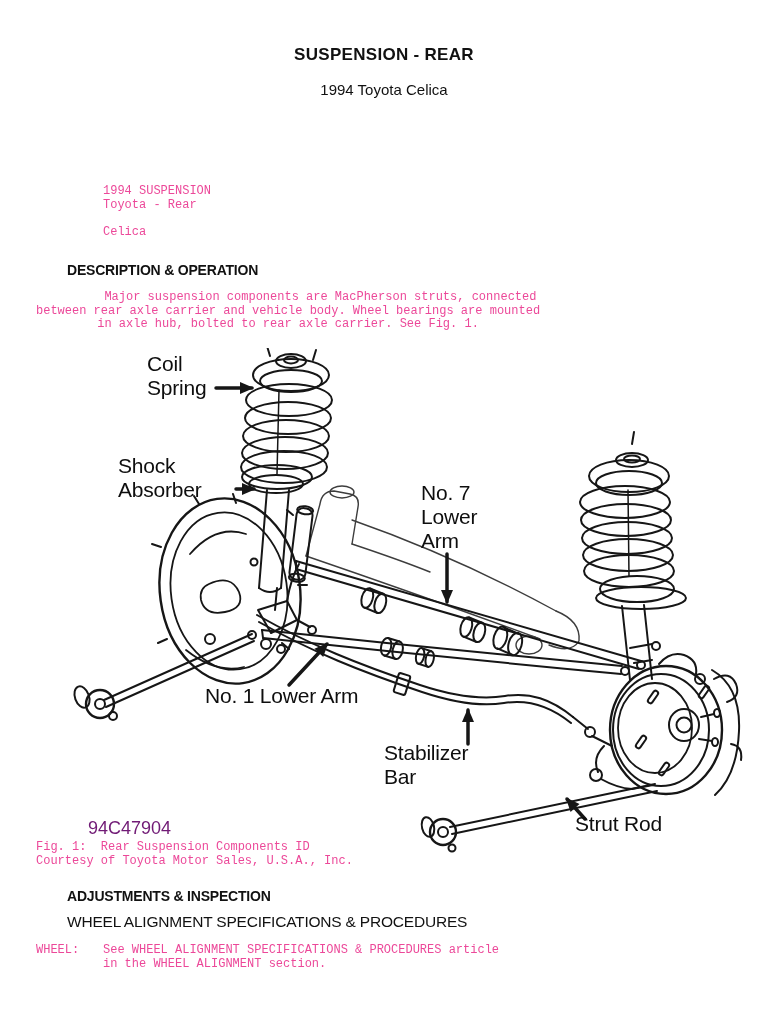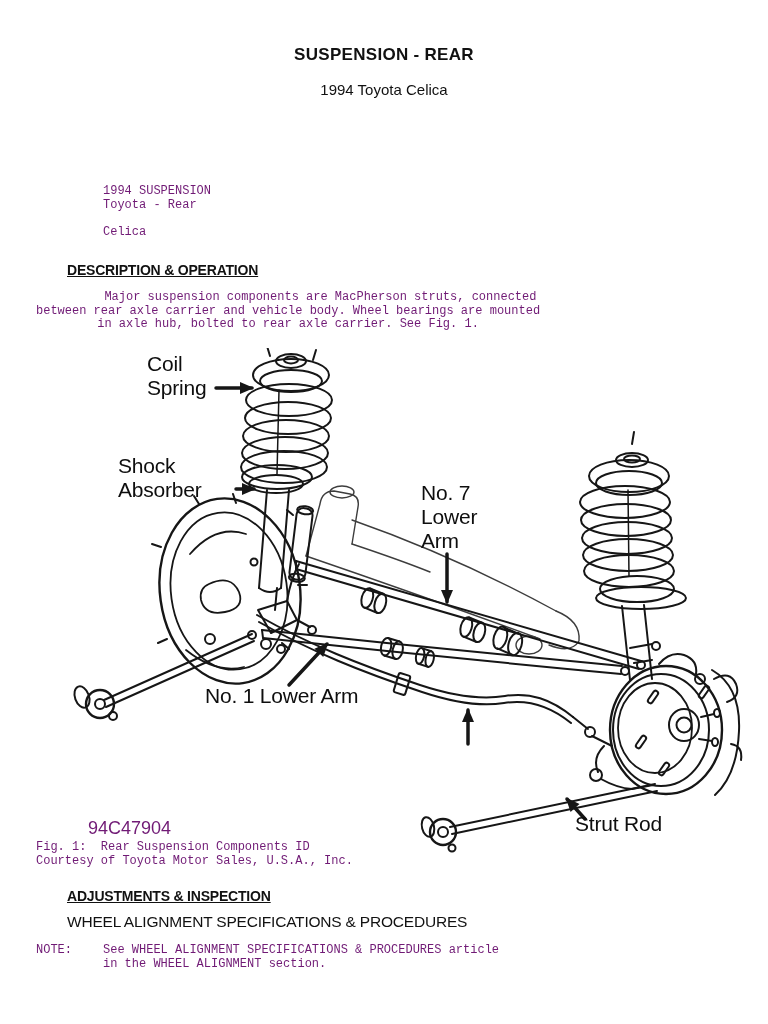--- a/index.html
+++ b/index.html
@@ -11,24 +11,24 @@
   .abs{position:absolute;}
   .title{
     left:0;right:0;top:45px;text-align:center;
     font-size:17px;font-weight:bold;letter-spacing:.3px;
   }
   .subtitle{
     left:0;right:0;top:81px;text-align:center;font-size:15px;
   }
   .mono{
     font-family:"Liberation Mono","DejaVu Sans Mono",monospace;
-    font-size:12px;line-height:13.5px;white-space:pre;color:#701a75;
+    font-size:12px;line-height:13.5px;white-space:pre;color:#ec4899;
   }
   .doc-header{left:103px;top:185px;}
-  .h-bold{font-size:14px;font-weight:bold;letter-spacing:-.2px;text-decoration:underline;}
+  .h-bold{font-size:14px;font-weight:bold;letter-spacing:-.2px;}
   .h-desc{left:67px;top:262px;}
   .para{left:36px;top:291px;text-align:center;}
   .h-adj{left:67px;top:888px;}
   .h-wheel{left:67px;top:913px;font-size:15.5px;letter-spacing:-.2px;}
   .note{left:36px;top:944px;display:flex;}
   .note-label{width:67px;flex:0 0 67px;}
   .fig-caption{left:36px;top:841px;}
   .figure{left:0;top:348px;width:734px;height:512px;}
   .figure svg{position:absolute;left:0;top:0;}
   .fig-label{
@@ -251,29 +251,31 @@
     </svg>
 
     <div class="fig-label" style="left:147px;top:4px">Coil
 Spring</div>
     <div class="fig-label" style="left:118px;top:106px">Shock
 Absorber</div>
     <div class="fig-label" style="left:421px;top:133px">No. 7
 Lower
 Arm</div>
     <div class="fig-label" style="left:205px;top:336px">No. 1 Lower Arm</div>
+    <div class="fig-label" style="left:384px;top:393px">Stabilizer
+Bar</div>
     <div class="fig-label" style="left:575px;top:464px">Strut Rod</div>
     <div class="part-code">94C47904</div>
   </div>
 
   <div class="abs mono fig-caption">Fig. 1:  Rear Suspension Components ID
 Courtesy of Toyota Motor Sales, U.S.A., Inc.</div>
 
   <div class="abs h-bold h-adj">ADJUSTMENTS &amp; INSPECTION</div>
   <div class="abs h-wheel">WHEEL ALIGNMENT SPECIFICATIONS &amp; PROCEDURES</div>
 
   <div class="abs mono note">
-    <span class="note-label">NOTE:</span>
+    <span class="note-label">WHEEL:</span>
     <span class="note-text">See WHEEL ALIGNMENT SPECIFICATIONS &amp; PROCEDURES article
 in the WHEEL ALIGNMENT section.</span>
   </div>
 
 </div>
 
 </body></html>

